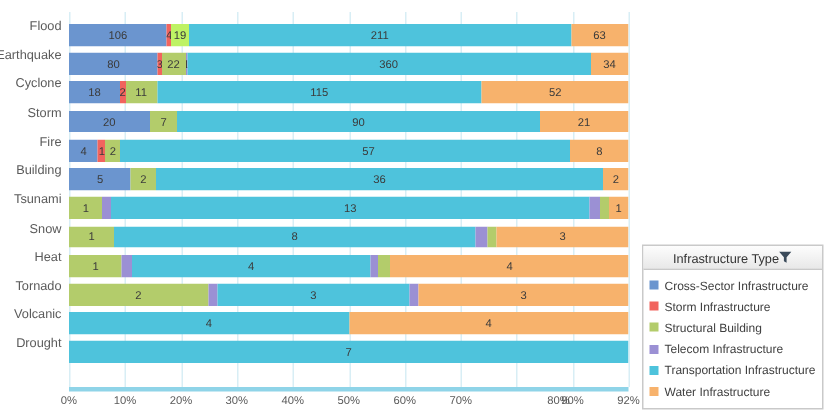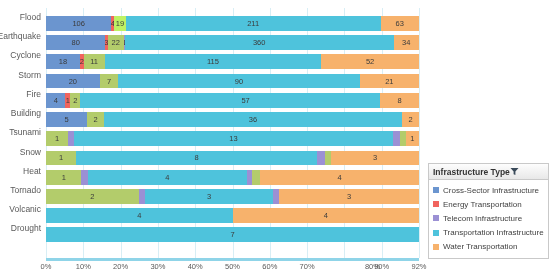--- a/index.html
+++ b/index.html
@@ -42,25 +42,25 @@
     position:absolute;top:0;transform:translateX(-50%);
     font-size:7.5px;color:#5a5a5a;white-space:nowrap;
   }
 
   
   .legend{
     position:absolute;left:428px;top:163px;width:119px;
     border:1px solid #c9c9c9;background:#ffffff;
   }
   .legend-head{
-    display:flex;align-items:center;justify-content:flex-start;
+    display:flex;align-items:center;justify-content:center;
     height:15px;padding:0 4px;
     background:linear-gradient(#fdfdfd,#e8e8e8);
     border-bottom:1px solid #c9c9c9;
-    font-size:8.5px;font-weight:bold;color:#333;
+    font-size:8.5px;font-weight:normal;color:#333;
   }
   .funnel-icon{width:9px;height:9px;display:block;}
   .legend-body{padding:3px 4px 4px 4px;}
   .legend-item{display:flex;align-items:center;height:14.2px;}
   .swatch{width:6px;height:6px;margin-right:4px;flex:0 0 auto;}
   .legend-text{font-size:8px;color:#3f3f3f;white-space:nowrap;}
 </style>
 </head>
 <body>
 
@@ -220,30 +220,34 @@
         <path d="M0.5 1 H9.5 L6 5 V9 L4 8 V5 Z" fill="#3a4a5a"></path>
       </svg>
     </div>
     <div class="legend-body" id="legend-body">
         <div class="legend-item">
           <span class="swatch" style="background: rgb(107, 149, 207);"></span>
           <span class="legend-text">Cross-Sector Infrastructure</span>
         </div>
         <div class="legend-item">
           <span class="swatch" style="background: rgb(241, 100, 94);"></span>
-          <span class="legend-text">Energy Transportation</span>
+          <span class="legend-text">Storm Infrastructure</span>
+        </div>
+        <div class="legend-item">
+          <span class="swatch" style="background: rgb(179, 204, 107);"></span>
+          <span class="legend-text">Structural Building</span>
         </div>
         <div class="legend-item">
           <span class="swatch" style="background: rgb(155, 144, 212);"></span>
           <span class="legend-text">Telecom Infrastructure</span>
         </div>
         <div class="legend-item">
           <span class="swatch" style="background: rgb(78, 195, 220);"></span>
           <span class="legend-text">Transportation Infrastructure</span>
         </div>
         <div class="legend-item">
           <span class="swatch" style="background: rgb(247, 178, 108);"></span>
-          <span class="legend-text">Water Transportation</span>
+          <span class="legend-text">Water Infrastructure</span>
         </div>
       </div>
   </div>
 
 </div>
 
 </body></html>

